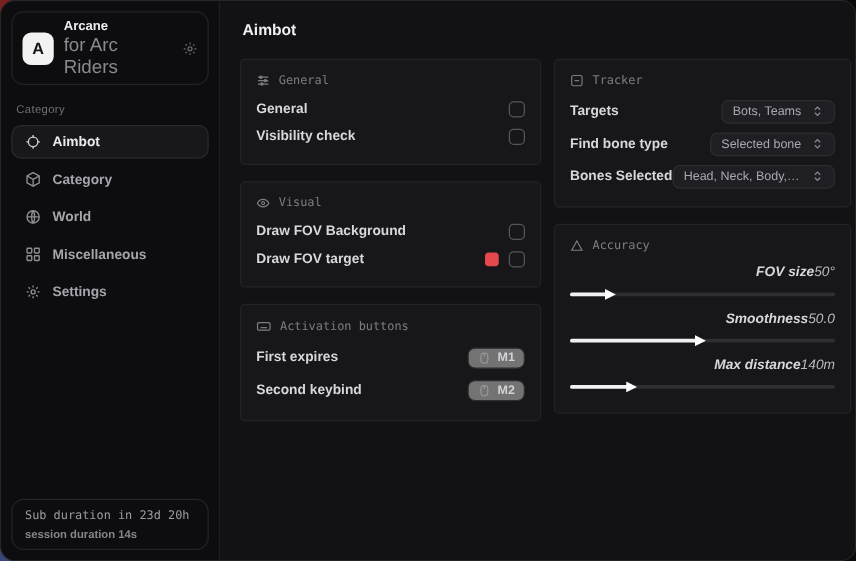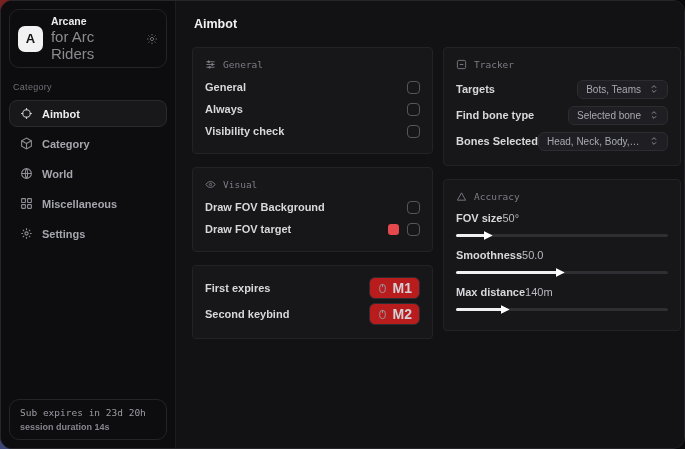--- a/index.html
+++ b/index.html
@@ -94,38 +94,38 @@
   .row-label { font-size: 11px; font-weight: 600; color: #d8d8dc; white-space: nowrap; }
   .row-right { display: flex; align-items: center; gap: 8px; }
   .checkbox {
     width: 13px; height: 13px;
     border: 1.5px solid #55555c; border-radius: 4px;
     background: transparent; cursor: pointer;
   }
   .swatch { width: 11px; height: 11px; border-radius: 3px; cursor: pointer; }
   .keybadge {
     display: flex; align-items: center; gap: 5px;
-    background: #b91c1c; border: 1px solid #2c2c31;
+    background: #737373; border: 1px solid #2c2c31;
     border-radius: 6px; padding: 2px 7px;
-    font-size: 14px; font-weight: 700; color: #d2d2d6;
+    font-size: 10px; font-weight: 700; color: #d2d2d6;
     cursor: pointer;
   }
   .keybadge .ico { display: flex; color: #9a9aa2; }
   .select {
     display: flex; align-items: center; gap: 8px;
     background: #1f1f23; border: 1px solid #2c2c31;
     border-radius: 6px; padding: 3px 8px;
     font-size: 10px; color: #a8a8b0;
     white-space: nowrap; cursor: pointer;
   }
   .select .ico { display: flex; color: #8a8a92; }
   .tracker-row { min-height: 26px; }
   
   .acc-row { margin-bottom: 3px; }
-  .acc-top { display: flex; justify-content: flex-start; align-items: center; min-height: 20px; }
+  .acc-top { display: flex; justify-content: flex-end; align-items: center; min-height: 20px; font-style: italic; }
   .acc-value { font-size: 11px; color: #b9b9c0; }
   .slider { position: relative; height: 11px; margin: 2px 0 4px; cursor: pointer; }
   .slider-track { position: absolute; top: 4px; left: 0; right: 0; height: 2.5px; background: #2e2e33; border-radius: 2px; }
   .slider-fill  { position: absolute; top: 4px; left: 0; height: 2.5px; background: #f0f0f2; border-radius: 2px; }
   .slider-thumb {
     position: absolute; top: 1px; margin-left: -2px;
     width: 9px; height: 9px; background: #ffffff;
     clip-path: polygon(0 0, 100% 50%, 0 100%);
   }
 </style>
@@ -198,21 +198,21 @@
       <span class="ico">
         <svg width="13" height="13" viewBox="0 0 24 24" fill="none" stroke="currentColor" stroke-width="2">
             <circle cx="12" cy="12" r="3"></circle>
             <path d="M12 2.5v3M12 18.5v3M2.5 12h3M18.5 12h3M5.3 5.3l2.1 2.1M16.6 16.6l2.1 2.1M18.7 5.3l-2.1 2.1M7.4 16.6l-2.1 2.1"></path>
           </svg>
       </span>
       <span>Settings</span>
     </div>
 
     <div class="sub-card">
-      <div class="sub-line1">Sub expires in 23d 20h</div>
+      <div class="sub-line1">Sub duration in 23d 20h</div>
       <div class="sub-line2">session duration 14s</div>
     </div>
   </div>
 
   <div class="main">
     <div class="page-title">Aimbot</div>
 
     <div class="columns">
 
       <div class="col-left">
@@ -227,24 +227,20 @@
                   <circle cx="10" cy="18" r="2" fill="#7c7c84"></circle>
                 </svg>
             </span>
             <span>General</span>
           </div>
           <div class="row">
             <span class="row-label">General</span>
             <span class="checkbox"></span>
           </div>
           <div class="row">
-            <span class="row-label">Always</span>
-            <span class="checkbox"></span>
-          </div>
-          <div class="row">
             <span class="row-label">Visibility check</span>
             <span class="checkbox"></span>
           </div>
         </div>
 
         <div class="card">
           <div class="card-header">
             <span class="ico">
               <svg width="11" height="11" viewBox="0 0 24 24" fill="none" stroke="currentColor" stroke-width="2">
                   <path d="M2 12s3.5-6.5 10-6.5S22 12 22 12s-3.5 6.5-10 6.5S2 12 2 12z"></path>
@@ -260,20 +256,29 @@
           <div class="row">
             <span class="row-label">Draw FOV target</span>
             <span class="row-right">
               <span class="swatch" style="background: rgb(229, 72, 77);"></span>
               <span class="checkbox"></span>
             </span>
           </div>
         </div>
 
         <div class="card">
+          <div class="card-header">
+            <span class="ico">
+              <svg width="12" height="12" viewBox="0 0 24 24" fill="none" stroke="currentColor" stroke-width="2">
+                  <rect x="2" y="6" width="20" height="12" rx="2"></rect>
+                  <path d="M6 10h.01M10 10h.01M14 10h.01M18 10h.01M7 14h10"></path>
+                </svg>
+            </span>
+            <span>Activation buttons</span>
+          </div>
           <div class="row" style="min-height:26px">
             <span class="row-label">First expires</span>
             <span class="keybadge">
               <span class="ico">
                 <svg width="11" height="11" viewBox="0 0 24 24" fill="none" stroke="currentColor" stroke-width="2">
                     <rect x="6" y="3" width="12" height="18" rx="6"></rect>
                     <path d="M12 3v6"></path>
                   </svg>
               </span>
               <span>M1</span>

